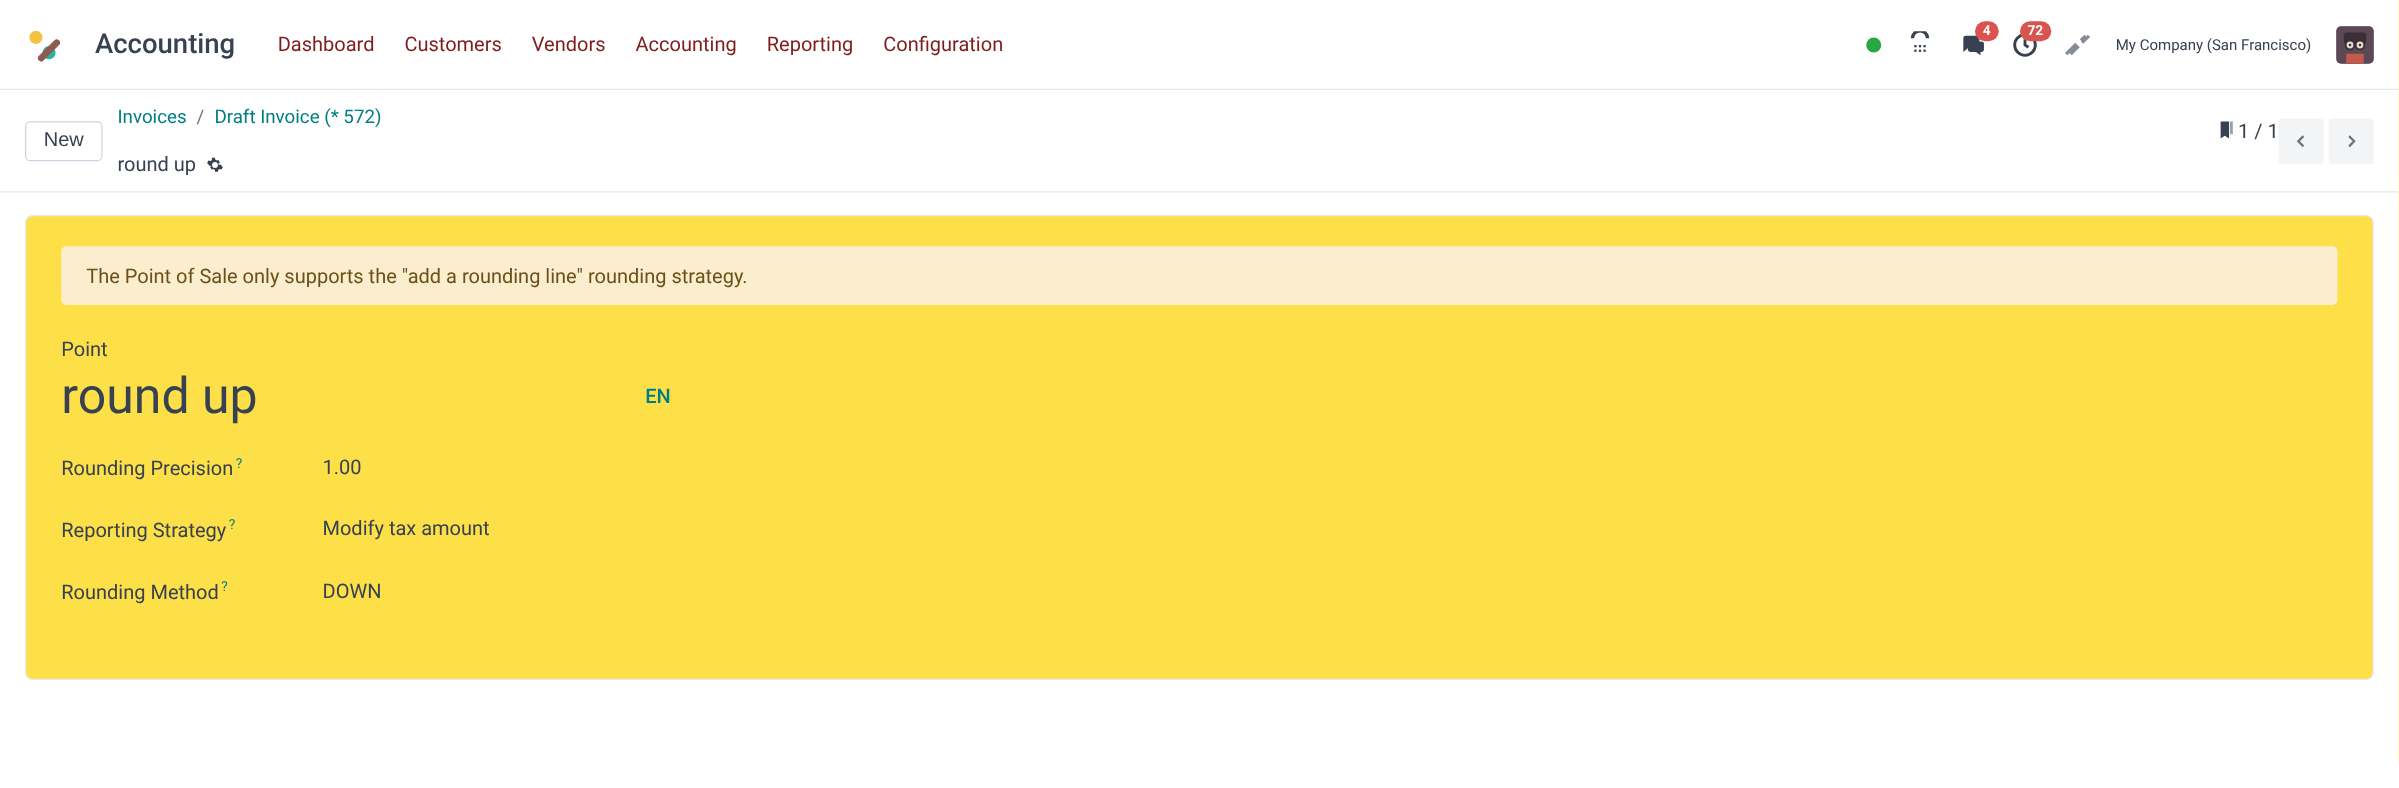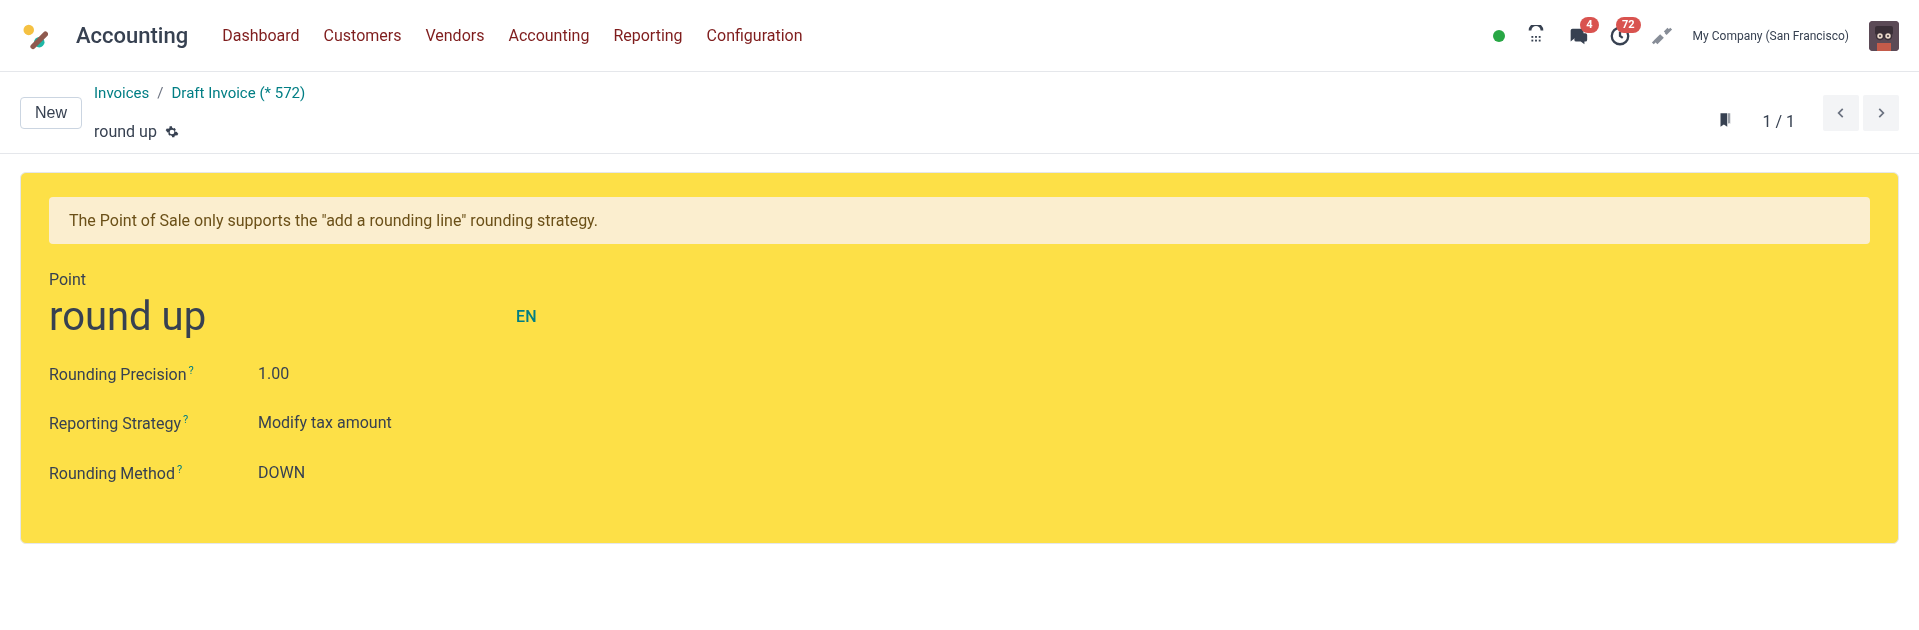--- a/index.html
+++ b/index.html
@@ -23,21 +23,21 @@
   
   
   .subbar { display: flex; align-items: center; padding: 12px 20px; border-bottom: 1px solid #e5e7eb; }
   .new-btn { border: 1px solid #cbd5e1; background: #fff; color: #374151; padding: 6px 14px; border-radius: 4px; font-size: 16px; cursor: pointer; margin-right: 12px; }
   .crumb-col { display: flex; flex-direction: column; gap: 20px; }
   .crumb-row { display: flex; align-items: center; gap: 8px; font-size: 15px; }
   .crumb-link { color: #017e84; cursor: pointer; }
   .crumb-sep { color: #6b7280; }
   .crumb-title { color: #374151; font-size: 16px; }
   .gear-icon { width: 14px; height: 14px; color: #374151; cursor: pointer; }
-  .subbar-right { margin-left: auto; display: flex; align-items: flex-end; gap: 28px; }
+  .subbar-right { margin-left: auto; display: flex; align-items: flex-start; gap: 0; }
   .bookmark-icon { width: 18px; height: 20px; color: #374151; cursor: pointer; }
   .pager-text { font-size: 16px; color: #374151; }
   .pager-btn { width: 36px; height: 36px; display: flex; align-items: center; justify-content: center; background: #f3f4f6; border-radius: 2px; cursor: pointer; }
   .pager-btn svg { width: 14px; height: 14px; color: #6b7280; }
   .pager-group { display: flex; gap: 4px; }
   
   
   .sheet-wrap { padding: 18px 20px; }
   .sheet { border: 1px solid #e5e7eb; border-radius: 6px; padding: 24px 28px 60px; background: #fde047; }
   .alert { background: #fbeecf; color: #6b5018; border-radius: 4px; padding: 14px 20px; font-size: 16px; margin-bottom: 26px; }

